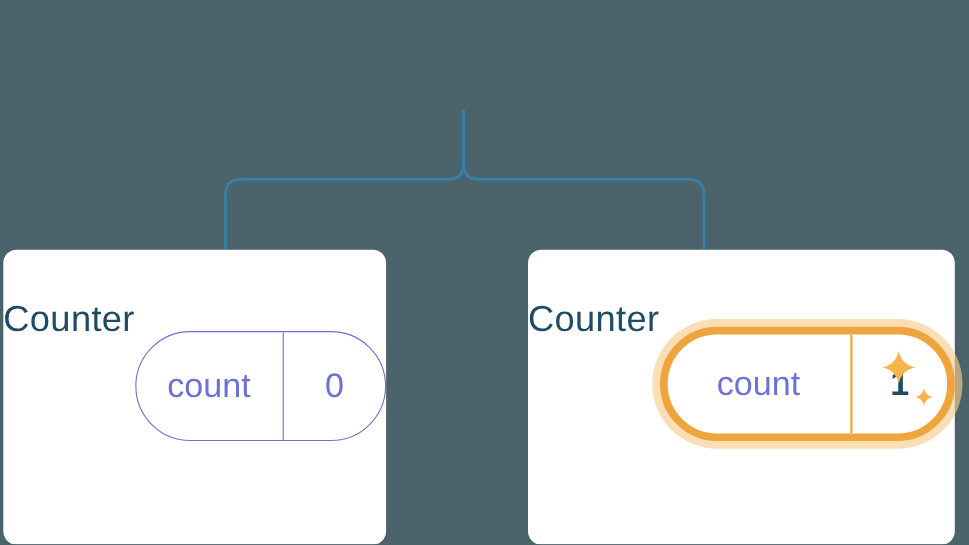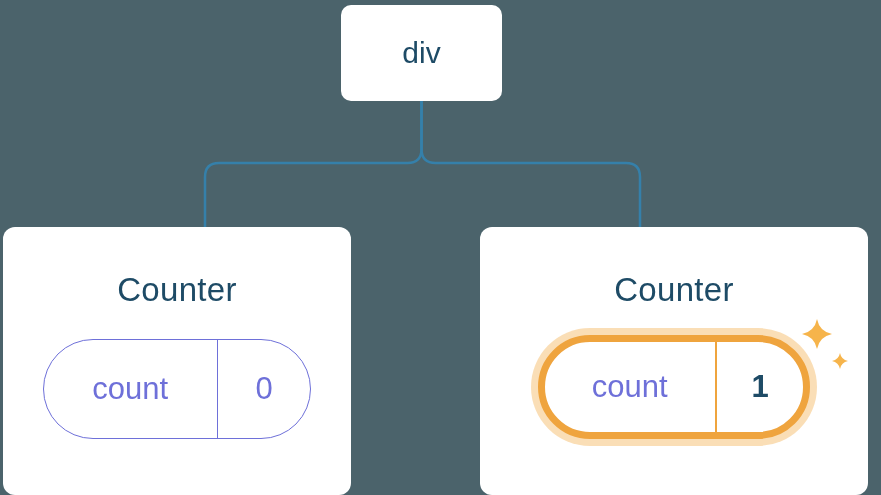--- a/index.html
+++ b/index.html
@@ -16,21 +16,21 @@
   .connectors{position:absolute;left:0;top:0;width:881px;height:495px;}
   .conn{fill:none;stroke:var(--line);stroke-width:2.5;stroke-linecap:round;}
   .root-node{
     position:absolute;left:341px;top:5px;width:161px;height:96px;
     background:var(--card);border-radius:10px;
     display:flex;align-items:center;justify-content:center;
     color:var(--ink);font-size:30px;
   }
   .card{
     position:absolute;top:227px;height:268px;background:var(--card);
-    border-radius:12px;display:flex;flex-direction:column;align-items:center;
+    border-radius:12px;display:flex;flex-direction:row;
     padding-top:44px;
   }
   .card-left{left:3px;width:348px;}
   .card-right{left:480px;width:388px;}
   .card-title{color:var(--ink);font-size:33px;font-weight:500;letter-spacing:.3px;}
   .pill{
     margin-top:30px;width:268px;height:100px;border-radius:60px;
     border:1.5px solid var(--indigo);background:var(--card);
     display:flex;align-items:stretch;overflow:hidden;
     color:var(--indigo);font-size:31px;
@@ -57,23 +57,20 @@
 </head>
 <body>
 
 <div class="canvas">
 
   <svg class="connectors" viewBox="0 0 881 495" aria-hidden="true">
     <path class="conn" d="M421.5 101 L421.5 149 Q421.5 163 407.5 163 L219 163 Q205 163 205 177 L205 228"></path>
     <path class="conn" d="M421.5 101 L421.5 149 Q421.5 163 435.5 163 L626 163 Q640 163 640 177 L640 228"></path>
   </svg>
 
-  <div class="root-node">
-    <span>div</span>
-  </div>
 
   <div class="card card-left">
     <div class="card-title">Counter</div>
     <div class="pill">
       <span class="pill-key">count</span>
       <span class="pill-divider"></span>
       <span class="pill-value">0</span>
     </div>
   </div>
 

